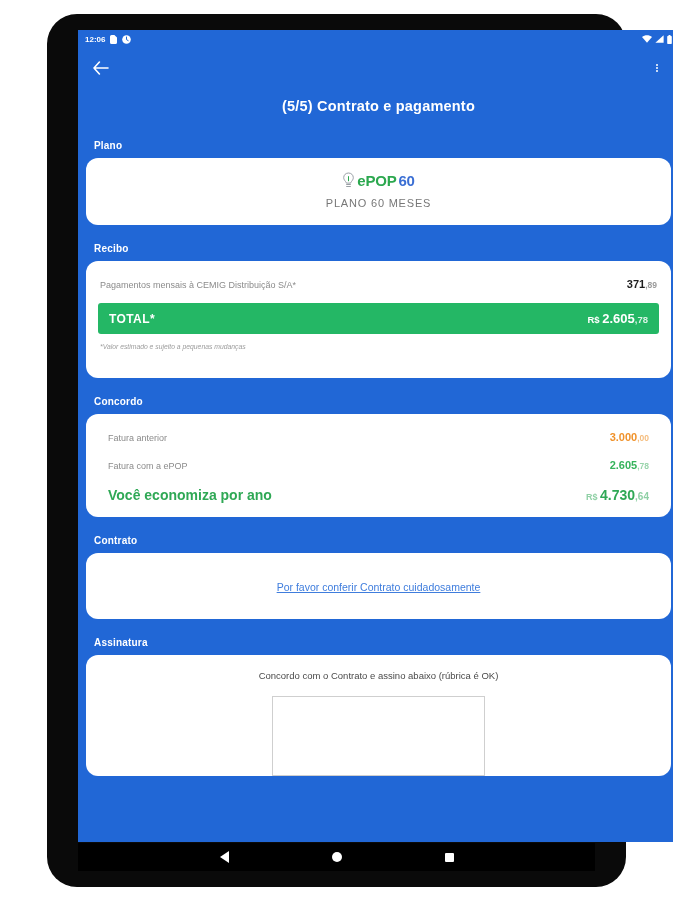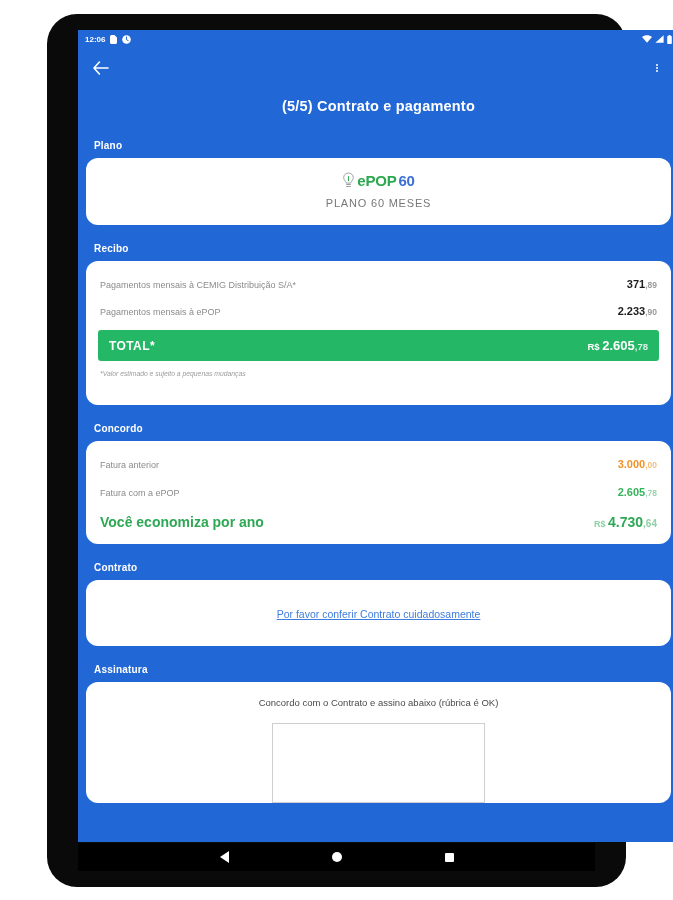--- a/index.html
+++ b/index.html
@@ -145,21 +145,21 @@
 
   #recibo-note {
     margin-top:9px;
     font-size:6.8px;
     color:#9c9c9c;
     font-style:italic;
     padding-left:2px;
   }
 
   
-  #economia-card { padding:13px 12px 12px; }
+  #economia-card { padding:13px 20px 12px; }
   .eco-row {
     display:flex;
     align-items:baseline;
     justify-content:space-between;
     padding:4px 2px 12px;
     font-size:9px;
     color:#8b8b8b;
   }
   .eco-row:last-child { padding-bottom:2px; }
   .eco-val-orange { color:#f0922b; font-weight:bold; font-size:11px; }
@@ -292,24 +292,20 @@
 
       <div class="section">
         <div class="section-label">Recibo</div>
         <div class="card" id="recibo-card">
 
           <div class="kv-row">
             <span>Pagamentos mensais à CEMIG Distribuição S/A*</span>
             <span class="kv-value"><span>371</span><span class="cents">,89</span></span>
           </div>
 
-          <div class="kv-row">
-            <span>Pagamentos mensais à ePOP</span>
-            <span class="kv-value"><span>2.233</span><span class="cents">,90</span></span>
-          </div>
 
           <div id="total-bar">
             <span id="total-label">TOTAL*</span>
             <span id="total-value"><span class="rs">R$ </span><span>2.605</span><span class="cents">,78</span></span>
           </div>
 
           <div id="recibo-note">*Valor estimado e sujeito a pequenas mudanças</div>
         </div>
       </div>
 

